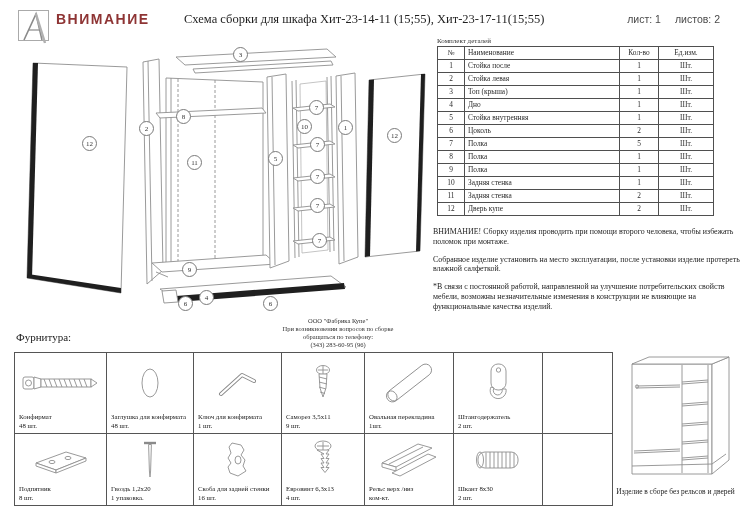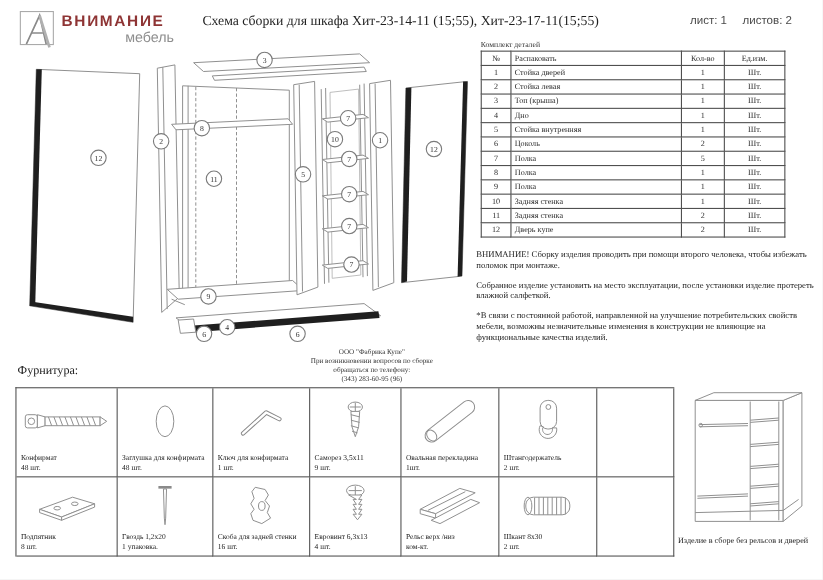--- a/index.html
+++ b/index.html
@@ -156,44 +156,43 @@
     </div>
 
   <svg class="abs" style="left:17px;top:9px;" width="36" height="36" viewBox="0 0 36 36">
     <rect x="1.5" y="1.5" width="30" height="30" fill="none" stroke="#aaaaaa" stroke-width="1"></rect>
     <path d="M7,31 L19,5 L25,31" fill="none" stroke="#8a8a8a" stroke-width="1.6"></path>
     <line x1="12" y1="21" x2="22" y2="21" stroke="#8a8a8a" stroke-width="1.2"></line>
     <path d="M19,5 L28,34" stroke="#b0b0b0" stroke-width="2.4" fill="none"></path>
   </svg>
   <div class="abs brand">
     <div class="brand-name">ВНИМАНИЕ</div>
-    <div class="brand-sub">мебель</div>
   </div>
 
   <div class="abs title">
     <div>Схема сборки для шкафа Хит-23-14-11 (15;55), Хит-23-17-11(15;55)</div>
   </div>
 
   <div class="abs sheetinfo">
     <span><span>лист:</span> <span>1</span></span>
     <span><span>листов:</span> <span>2</span></span>
   </div>
 
   <div class="abs tbl-caption">Комплект деталей</div>
   <table class="parts">
     <tbody>
         <tr>
       <th class="c-num">№</th>
-      <th class="c-name">Распаковать</th>
+      <th class="c-name">Наименование</th>
       <th class="c-qty">Кол-во</th>
       <th class="c-unit">Ед.изм.</th>
     </tr>
     <tr>
           <td class="c-num">1</td>
-          <td class="c-name">Стойка дверей</td>
+          <td class="c-name">Стойка после</td>
           <td class="c-qty">1</td>
           <td class="c-unit">Шт.</td>
         </tr>
     <tr>
           <td class="c-num">2</td>
           <td class="c-name">Стойка левая</td>
           <td class="c-qty">1</td>
           <td class="c-unit">Шт.</td>
         </tr>
     <tr>

